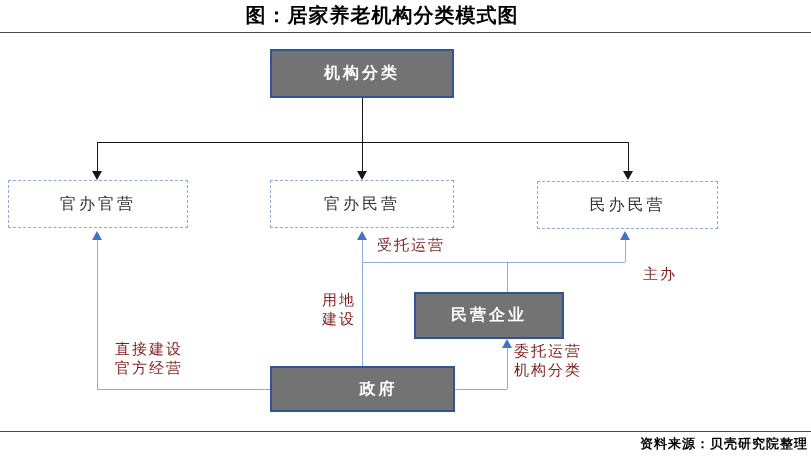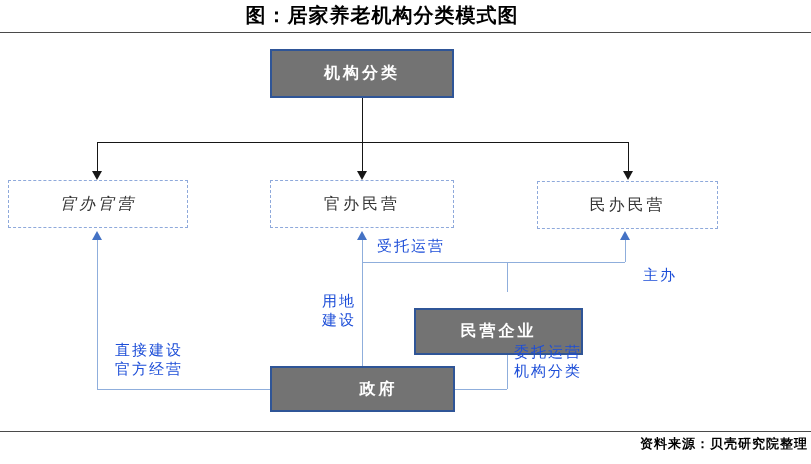--- a/index.html
+++ b/index.html
@@ -10,27 +10,27 @@
            font-family:"Liberation Serif", serif; letter-spacing:1px;padding-left:7px; }
 
   .rule { position:absolute; left:0; width:811px; height:0; border-top:1px solid #4a4a4a; }
   #rule-top { top:32px; }
   #rule-bottom { top:431px; }
 
   .solid-box { position:absolute; background:#737373; border:2px solid #2F5597; box-sizing:border-box;
                display:flex; align-items:center; justify-content:center;
                color:#ffffff; font-weight:bold; font-size:16px; letter-spacing:3px; }
   #node-root        { left:270px; top:49px;  width:184px; height:49px; }
-  #node-enterprise  { left:414px; top:308px; width:169px; height:47px; }
+  #node-enterprise  { left:414px; top:292px; width:150px; height:47px; }
   #node-government  { left:270px; top:366px; width:185px; height:46px;padding-left:32px; }
 
   .dashed-box { position:absolute; background:#ffffff; border:1px dashed #8EA9DB; box-sizing:border-box;
                 display:flex; align-items:center; justify-content:center;
                 color:#333333; font-size:16px; letter-spacing:3px; }
-  #node-cat1 { left:8px;   top:180px; width:180px; height:48px;font-style:italic; }
+  #node-cat1 { left:8px;   top:180px; width:180px; height:48px; }
   #node-cat2 { left:270px; top:180px; width:184px; height:48px; }
   #node-cat3 { left:537px; top:181px; width:181px; height:48px; }
 
   .hline { position:absolute; height:1px; }
   .vline { position:absolute; width:1px; }
   .black { background:#161616; }
   .blue  { background:#8FAEDC; }
 
   
   #bk-v-root { left:362px; top:98px;  height:44px; }
@@ -56,21 +56,21 @@
   #bl-a-cat2    { left:357px; top:231px; }
   #bl-v-mid     { left:362px; top:240px; height:126px; }
   #bl-h-junc    { left:362px; top:262px; width:263px; }
   #bl-a-cat3    { left:620px; top:231px; }
   #bl-v-stem    { left:625px; top:240px; height:22px; }
   #bl-v-ent-top { left:507px; top:262px; height:30px; }
   #bl-a-ent     { left:502px; top:339px; }
   #bl-v-ent-bot { left:507px; top:348px; height:41px; }
   #bl-h-right   { left:455px; top:389px; width:52px; }
 
-  .lbl { position:absolute; font-size:15px; color:#1d4ed8; letter-spacing:2px; line-height:19px; }
+  .lbl { position:absolute; font-size:15px; color:#7f1d1d; letter-spacing:2px; line-height:19px;font-family:Liberation Serif, serif; }
   .lbl span { display:block; }
   #lbl-entrusted  { left:377px; top:236px; }
   #lbl-host       { left:643px; top:236px;margin-top:29px; }
   #lbl-land       { left:322px; top:291px; }
   #lbl-direct     { left:115px; top:340px; }
   #lbl-commission { left:514px; top:342px; }
 
   .source { position:absolute; top:435px; right:3px; font-size:13px; font-weight:bold;
             color:#000; font-family:"Liberation Serif", serif; letter-spacing:1px;margin-left:10px; }
 </style>

